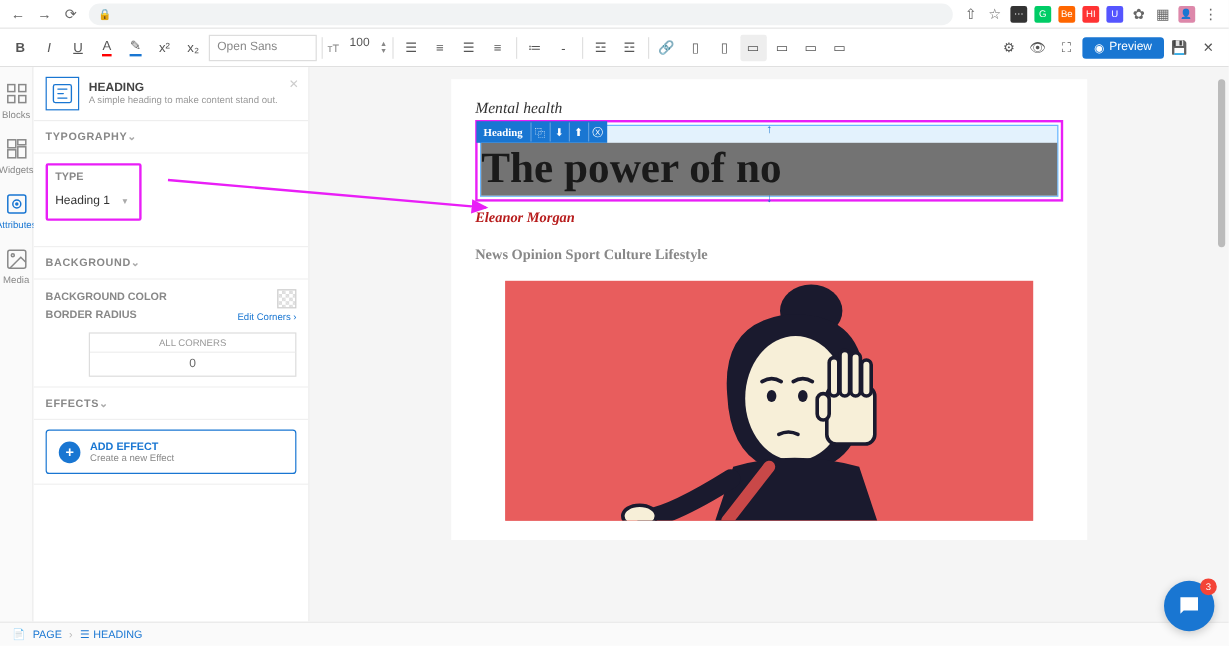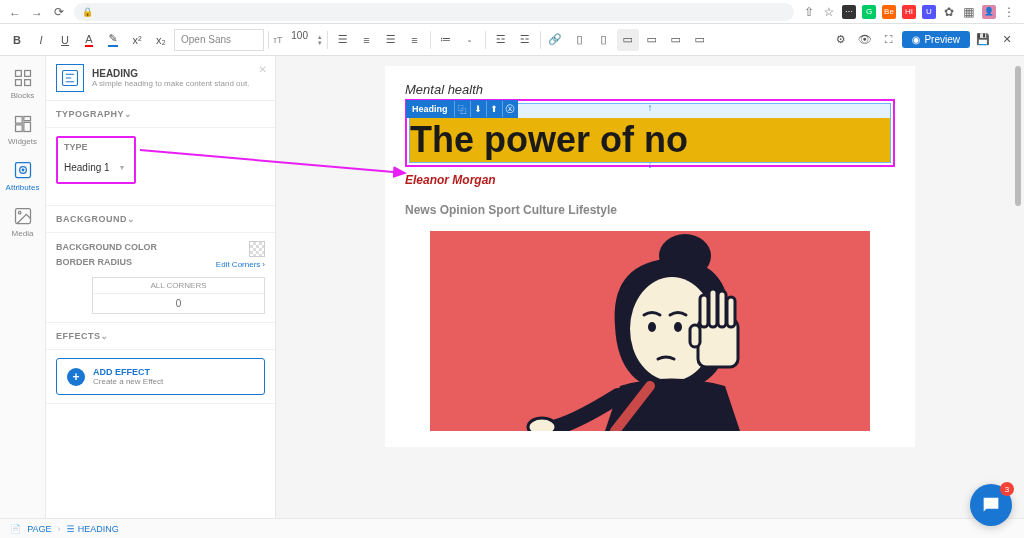--- a/index.html
+++ b/index.html
@@ -24,21 +24,21 @@
 .spinner { display: flex; flex-direction: column; }
 .spinner span { font-size: 6px; line-height: 6px; color: #888; cursor: pointer; }
 .toolbar-right { margin-left: auto; display: flex; gap: 2px; align-items: center; }
 .preview-btn { background: #1976d2; color: #fff; padding: 3px 10px; border-radius: 3px; font-size: 10px; display: flex; align-items: center; gap: 4px; cursor: pointer; }
 .device-active { background: #eee; }
 
 
 .main { display: flex; height: calc(538px - 24px - 32px - 20px); }
 
 
-.icon-sidebar { width: 46px; background: #fafafa; border-right: 1px solid #e8e8e8; display: flex; flex-direction: column; align-items: center; padding-top: 6px; gap: 2px; }
+.icon-sidebar { width: 28px; background: #fafafa; border-right: 1px solid #e8e8e8; display: flex; flex-direction: column; align-items: center; padding-top: 6px; gap: 2px; }
 .icon-sidebar-item { width: 48px; height: 44px; display: flex; flex-direction: column; align-items: center; justify-content: center; gap: 3px; cursor: pointer; color: #888; border-radius: 3px; }
 .icon-sidebar-item.active { color: #1976d2; }
 .icon-sidebar-item .label { font-size: 8px; }
 
 
 .props-panel { width: 230px; background: #fff; border-right: 1px solid #e8e8e8; overflow-y: auto; font-size: 10px; color: #666; }
 .widget-header { display: flex; align-items: center; padding: 8px 10px; gap: 8px; border-bottom: 1px solid #eee; position: relative; }
 .widget-icon { width: 28px; height: 28px; border: 1px solid #1976d2; display: flex; align-items: center; justify-content: center; color: #1976d2; }
 .widget-title { font-size: 10px; font-weight: 700; color: #444; }
 .widget-sub { font-size: 8px; color: #999; }
@@ -55,33 +55,33 @@
 .edit-link { color: #1976d2; font-size: 8px; cursor: pointer; display: flex; align-items: center; gap: 2px; }
 .corners-box { border: 1px solid #ddd; margin-top: 6px; margin-left: 36px; }
 .corners-label { text-align: center; font-size: 8px; padding: 3px; color: #999; border-bottom: 1px solid #eee; }
 .corners-val { text-align: center; padding: 4px; font-size: 10px; }
 .add-effect { border: 1px solid #1976d2; border-radius: 3px; padding: 8px 10px; display: flex; align-items: center; gap: 8px; cursor: pointer; }
 .add-effect-icon { width: 18px; height: 18px; border-radius: 50%; background: #1976d2; color: #fff; display: flex; align-items: center; justify-content: center; font-size: 12px; font-weight: bold; }
 .add-effect-text .t1 { font-size: 9px; font-weight: 700; color: #1976d2; }
 .add-effect-text .t2 { font-size: 8px; color: #888; }
 
 
-.canvas-wrap { flex: 1; background: #f5f5f5; padding: 10px 30px; overflow: auto; position: relative; }
+.canvas-wrap { flex: 1; background: #f5f5f5; padding: 10px 30px; overflow: auto; position: relative; font-family: Liberation Serif, serif; }
 .canvas { width: 530px; margin: 0 auto; background: #fff; padding: 16px 20px; position: relative; }
 .scroll-thumb { position: absolute; right: 3px; top: 10px; width: 6px; height: 140px; background: #bbb; border-radius: 3px; }
 .category { font-style: italic; font-size: 13px; color: #333; }
 .selected-wrap { border: 2px solid #e91ef7; margin-top: 2px; padding: 2px; position: relative; }
 .sel-toolbar { position: absolute; top: -1px; left: -1px; display: flex; background: #1976d2; height: 18px; align-items: center; z-index: 2; }
 .sel-label { color: #fff; font-size: 9px; padding: 0 6px; font-weight: 600; }
 .sel-btn { width: 16px; height: 16px; display: flex; align-items: center; justify-content: center; color: #fff; border-left: 1px solid rgba(255,255,255,0.3); cursor: pointer; font-size: 9px; }
 .selected-inner { border: 1px solid #6ab7ff; padding-top: 14px; background: #e3f2fd; position: relative; }
 .handle-top, .handle-bottom { position: absolute; left: 50%; transform: translateX(-50%); color: #1976d2; font-size: 10px; }
 .handle-top { top: -2px; }
 .handle-bottom { bottom: -8px; }
-.heading-text { font-size: 36px; font-weight: 800; color: #1a1a1a; background: #eab308; padding: 2px 0; line-height: 1.1; }
+.heading-text { font-size: 36px; font-weight: 800; color: #1a1a1a; background: #737373; padding: 2px 0; line-height: 1.1; }
 .author { color: #b71c1c; font-weight: 700; font-style: italic; font-size: 12px; margin-top: 6px; }
 .nav-links { font-size: 12px; color: #888; font-weight: 600; margin-top: 16px; }
 .illustration { width: 440px; height: 200px; background: #e85d5d; margin: 14px auto 0; position: relative; overflow: hidden; }
 
 
 .footer { position: absolute; bottom: 0; left: 0; right: 0; height: 20px; background: #fafafa; border-top: 1px solid #e8e8e8; display: flex; align-items: center; padding: 0 10px; font-size: 9px; gap: 6px; color: #888; }
 .footer .crumb { color: #1976d2; display: flex; align-items: center; gap: 3px; }
 .footer .sep { color: #bbb; }
 
 

